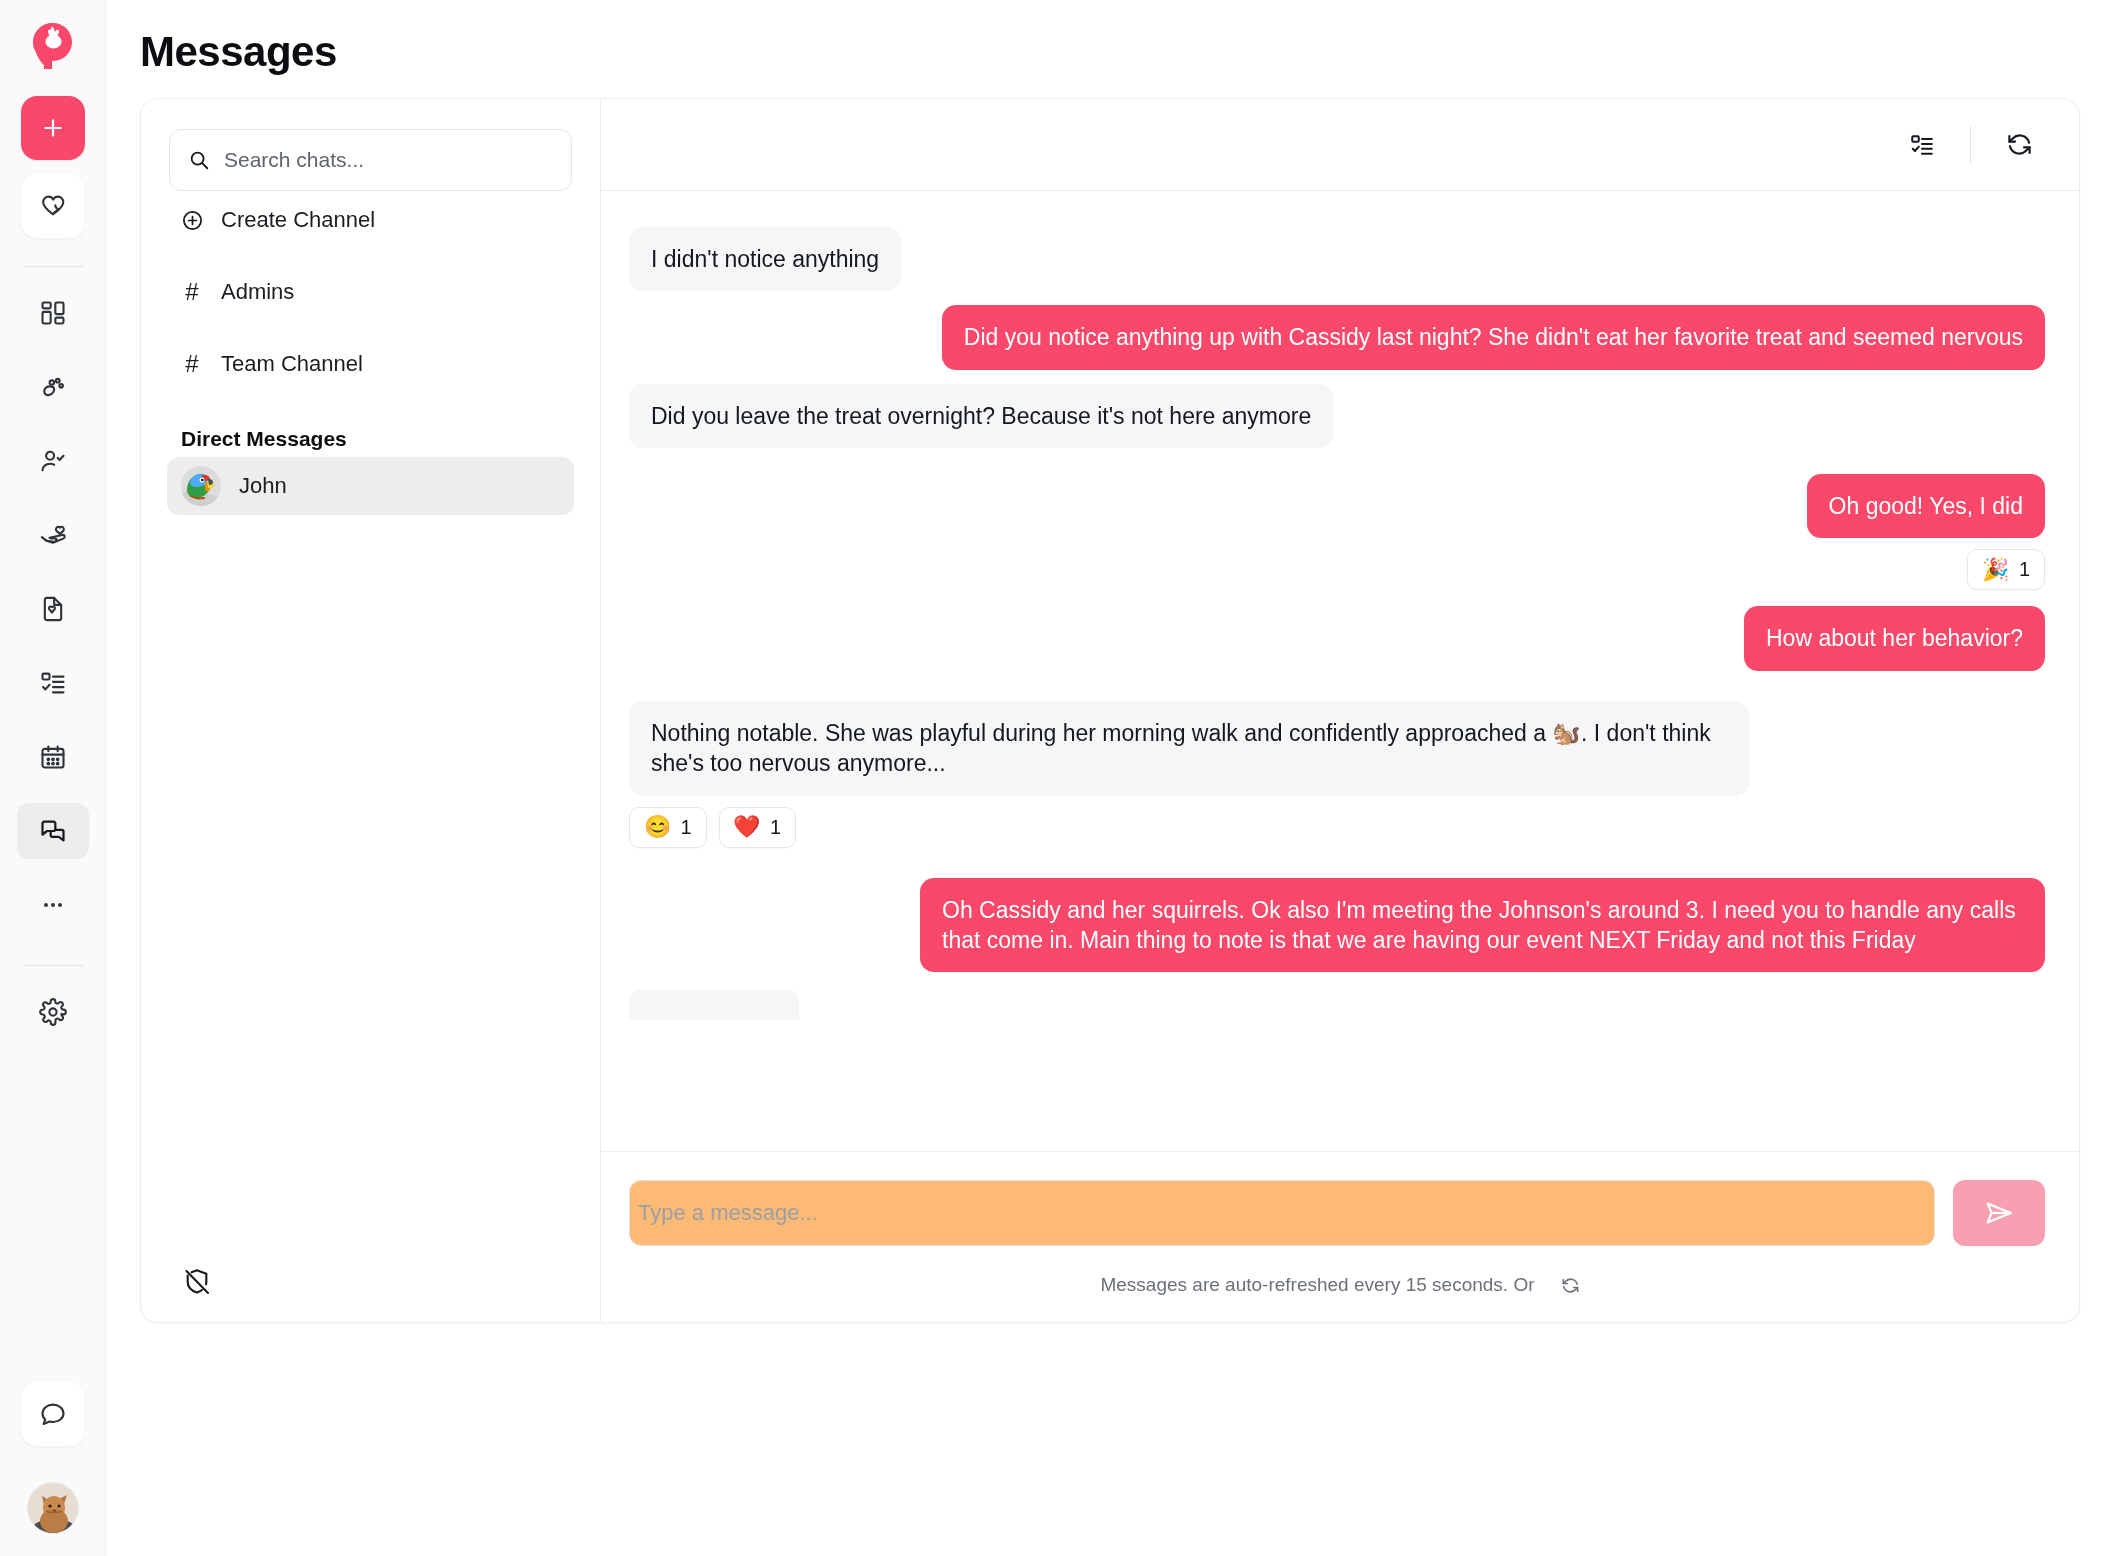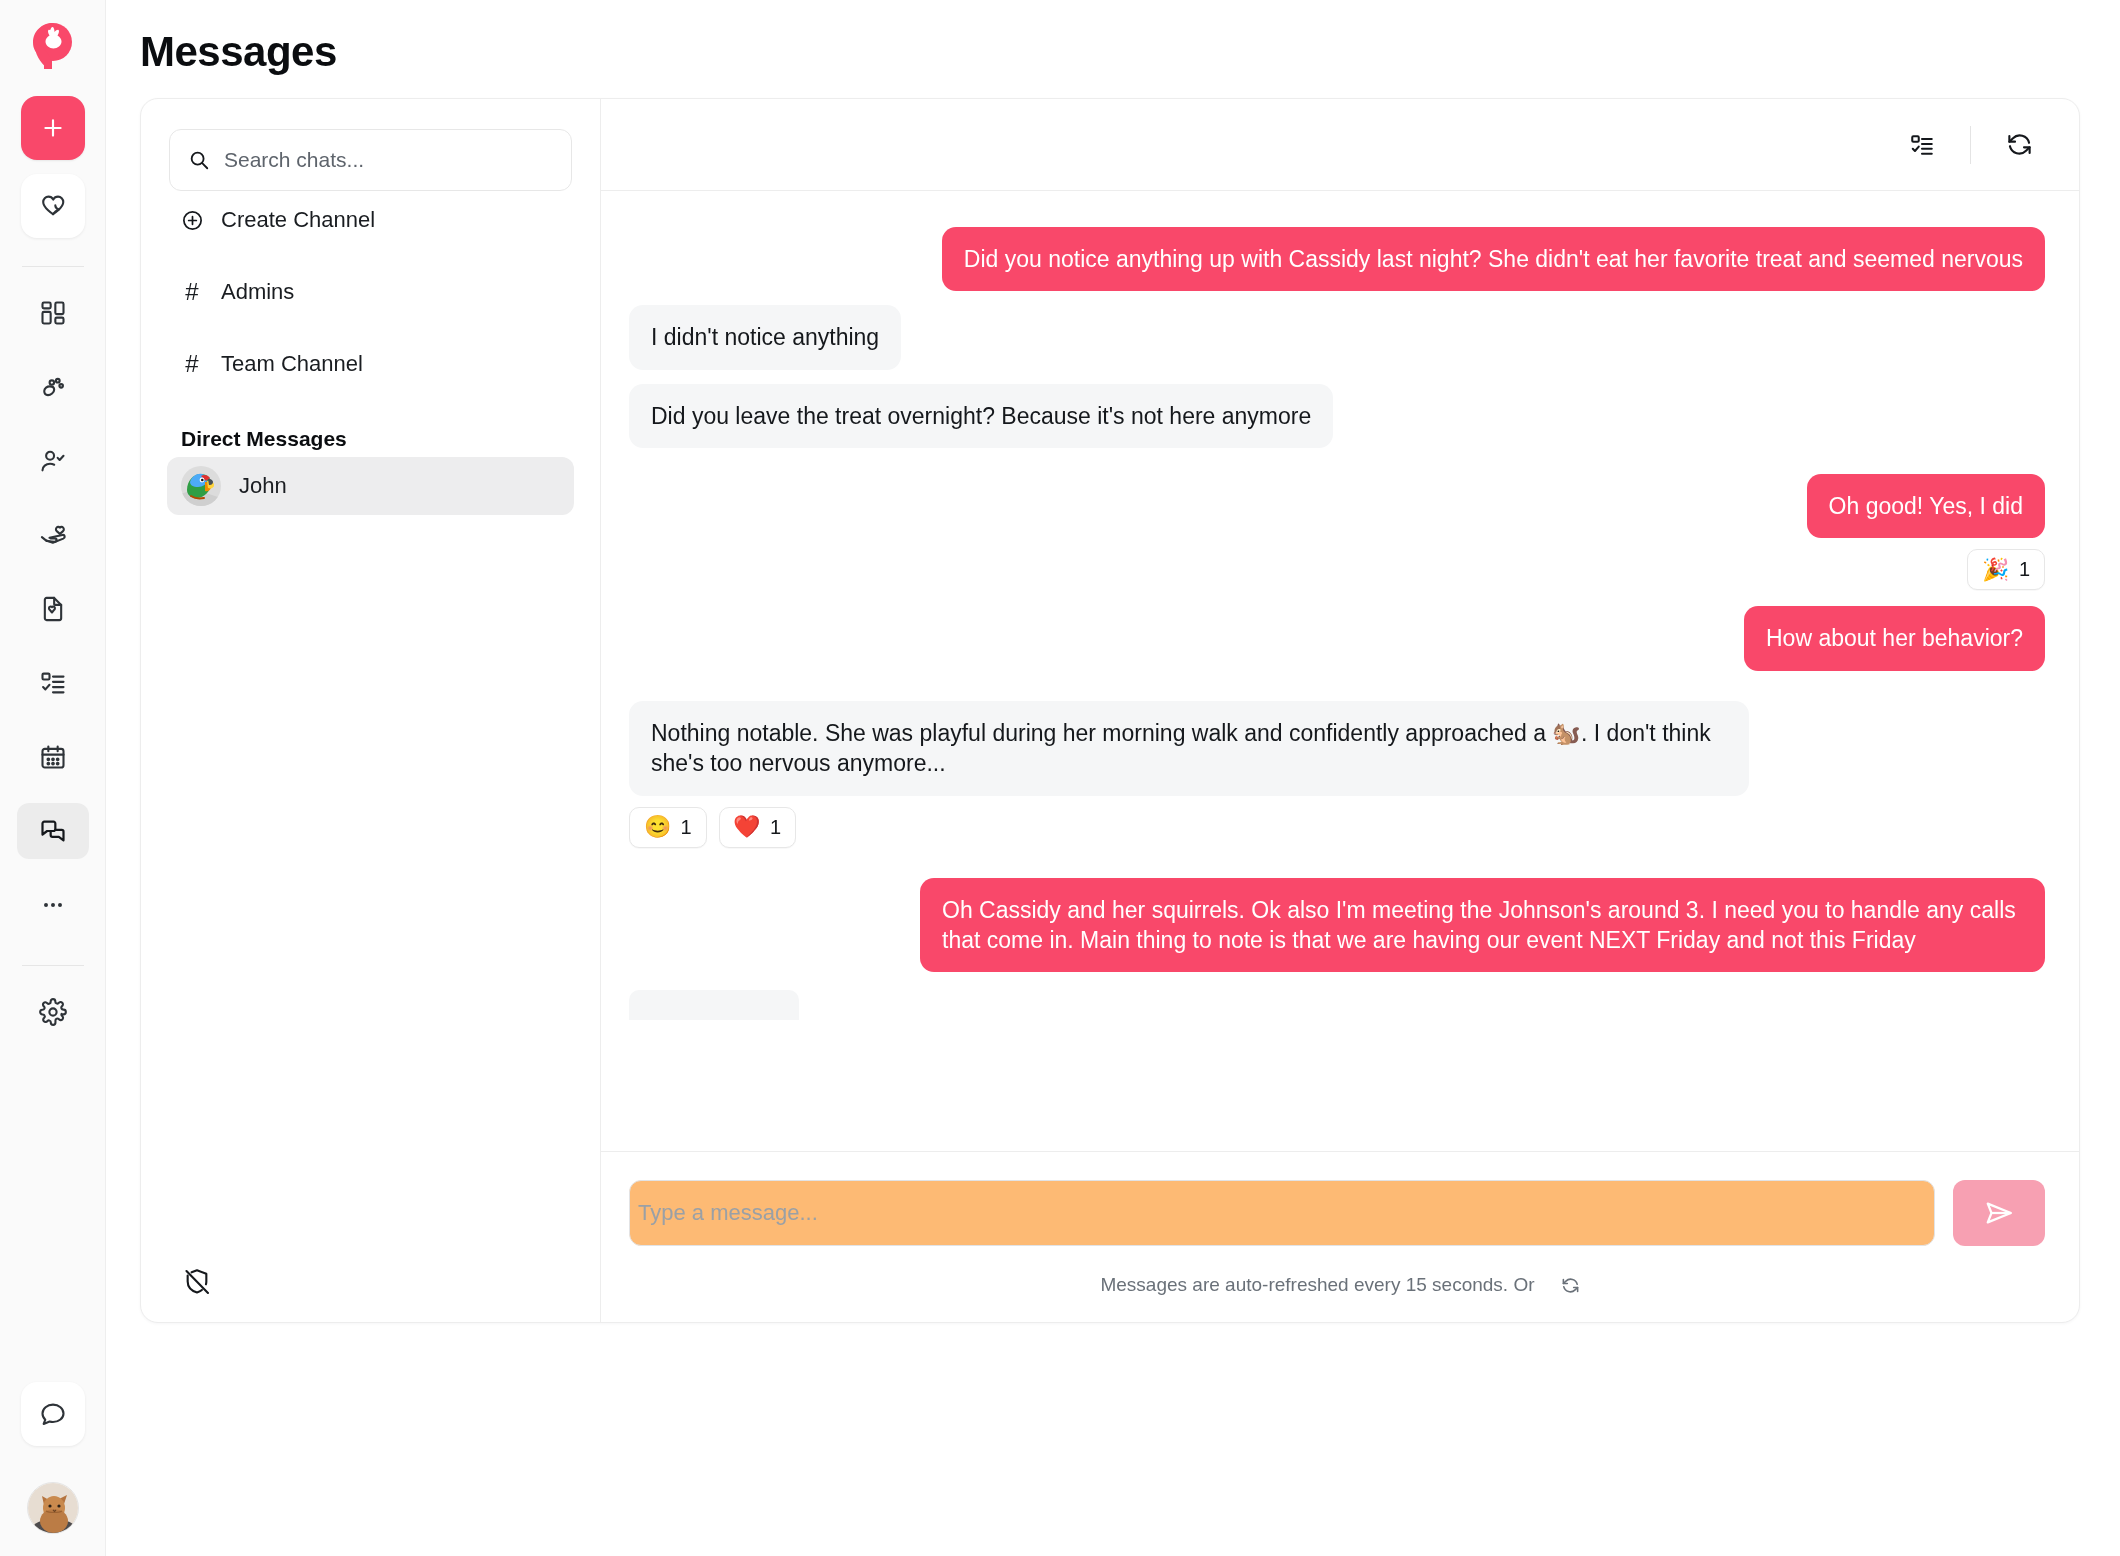--- a/index.html
+++ b/index.html
@@ -404,29 +404,29 @@
                 <path d="M20.5 10.5a8.5 8.5 0 0 0-14.3-4L3 9.5"></path>
                   <path d="M3.5 13.5a8.5 8.5 0 0 0 14.3 4l3.2-3"></path>
                 <path d="M3 4.5v5h5M21 19.5v-5h-5"></path>
               </svg>
             </span>
           </div>
         </div>
 
         <div class="msgs">
 
+          <div class="row in">
+            <div class="col in">
+              <div class="bubble in">I didn't notice anything</div>
+            </div>
+          </div>
+
           <div class="row out">
             <div class="col out">
               <div class="bubble out">Did you notice anything up with Cassidy last night? She didn't eat her favorite treat and seemed nervous</div>
-            </div>
-          </div>
-
-          <div class="row in">
-            <div class="col in">
-              <div class="bubble in">I didn't notice anything</div>
             </div>
           </div>
 
           <div class="row in">
             <div class="col in">
               <div class="bubble in">Did you leave the treat overnight? Because it's not here anymore</div>
             </div>
           </div>
 
           <div class="row out" style="margin-top:26px;">

